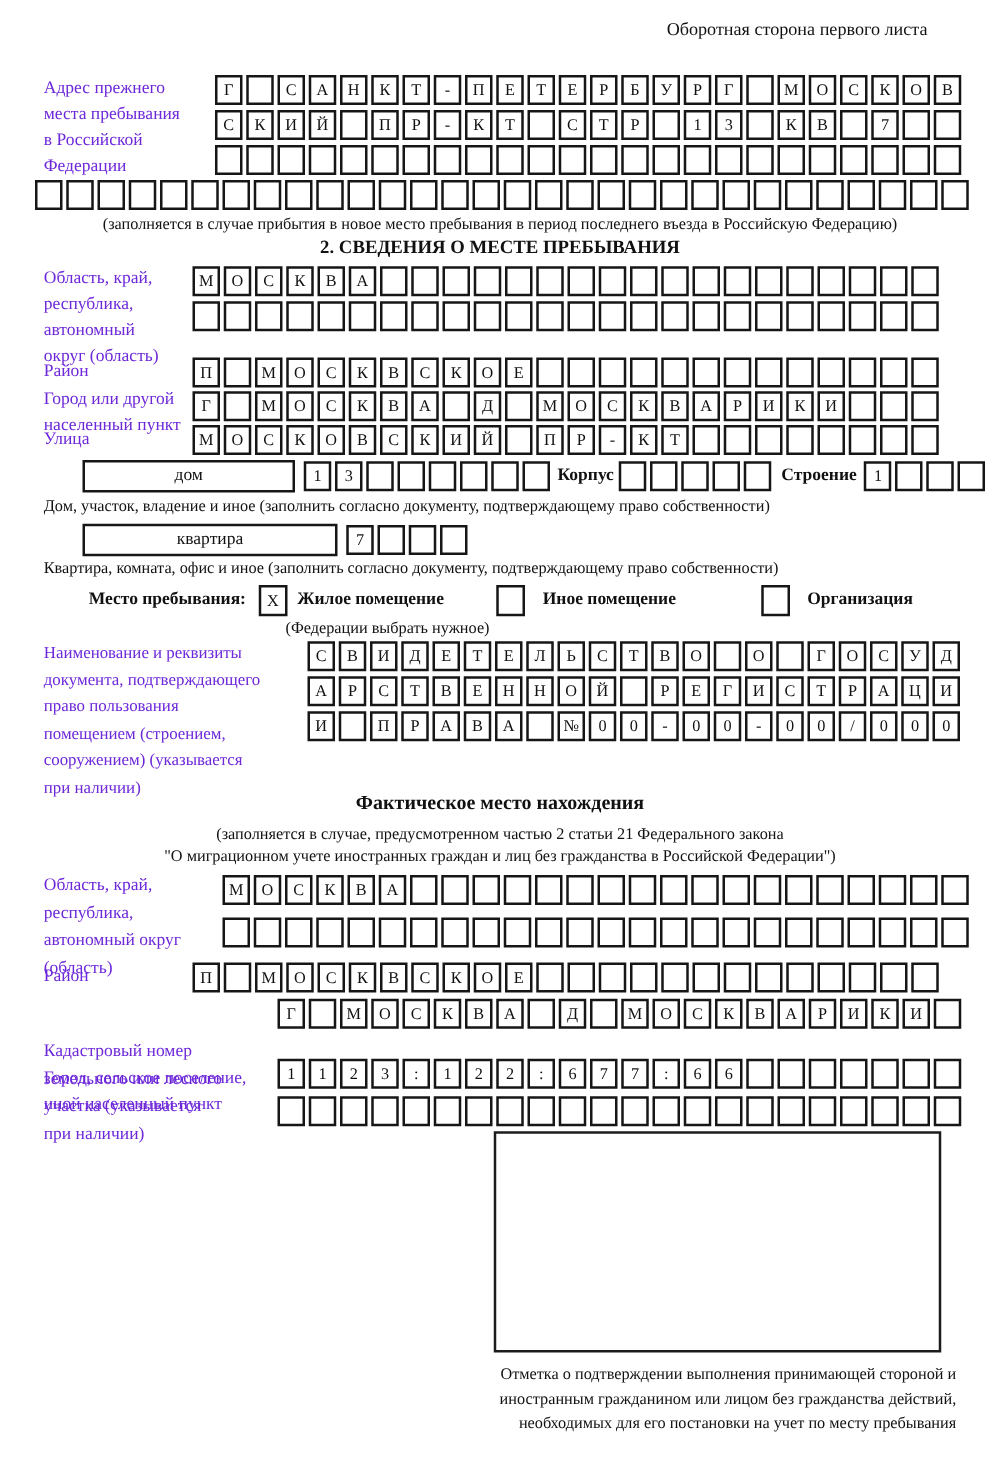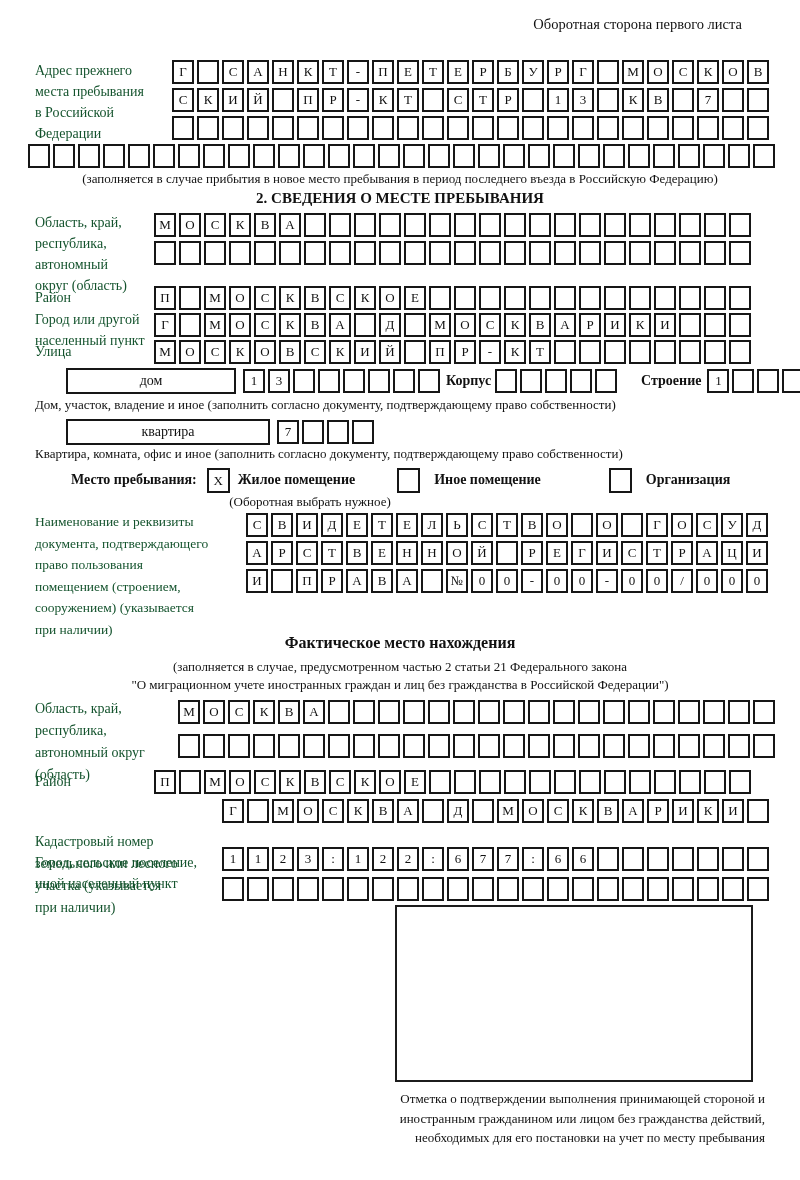--- a/index.html
+++ b/index.html
@@ -3,21 +3,21 @@
 <meta charset="utf-8">
 <style>
   html,body { margin:0; padding:0; background:#fff; }
   .page {
     position:relative; width:800px; height:1180px; margin:0 auto;
     background:#fff; color:#111;
     font-family:"Liberation Serif","DejaVu Serif",serif;
     overflow:hidden;
   }
   .abs { position:absolute; }
-  .label { font-size:14px; line-height:21px; white-space:pre-line; color:#14532d; }
+  .label { font-size:14px; line-height:21px; white-space:pre-line; color:#6d28d9; }
   .note { font-size:14.5px; }
   .caption { font-size:13px; }
   .center { left:0; width:100%; text-align:center; }
   .title { font-size:15px; font-weight:bold; }
   .boxrow { display:flex; gap:3px; }
   .cell {
     flex:0 0 auto; width:18px; height:20px; border:2px solid #161616;
     font-size:13px; line-height:20px; text-align:center; background:#fff;
   }
   .field-label-box {
@@ -312,21 +312,21 @@
         <span class="cell"></span>
       </div>
     <div class="opt-label" style="margin-left:6px;">Корпус</div>
     <div class="boxrow" style="margin-left:4px;">
         <span class="cell"></span>
         <span class="cell"></span>
         <span class="cell"></span>
         <span class="cell"></span>
         <span class="cell"></span>
       </div>
-    <div class="opt-label" style="margin-left:24px;">Строение</div>
+    <div class="opt-label" style="margin-left:8px;">Строение</div>
     <div class="boxrow" style="margin-left:6px;">
         <span class="cell">1</span>
         <span class="cell"></span>
         <span class="cell"></span>
         <span class="cell"></span>
       </div>
   </div>
   <div class="abs caption" style="left:35px; top:397px;">Дом, участок, владение и иное (заполнить согласно документу, подтверждающему право собственности)</div>
 
   <div class="abs inline-row" style="left:30px; top:419px; height:26px;">
@@ -342,21 +342,21 @@
 
   <div class="abs inline-row" style="left:35px; top:468px; height:24px;">
     <div class="opt-label">Место пребывания:</div>
     <span class="checkbox" style="margin-left:10px;">X</span>
     <div class="opt-label" style="margin-left:8px;">Жилое помещение</div>
     <span class="checkbox" style="margin-left:42px;"></span>
     <div class="opt-label" style="margin-left:14px;">Иное помещение</div>
     <span class="checkbox" style="margin-left:68px;"></span>
     <div class="opt-label" style="margin-left:14px;">Организация</div>
   </div>
-  <div class="abs caption" style="left:180px; top:494px; width:260px; text-align:center;">(Оборотная выбрать нужное)</div>
+  <div class="abs caption" style="left:180px; top:494px; width:260px; text-align:center;">(Федерации выбрать нужное)</div>
 
   <div class="abs label" style="left:35px; top:511px; width:220px; font-size:13.5px; line-height:21.5px;">Наименование и реквизиты
 документа, подтверждающего
 право пользования
 помещением (строением,
 сооружением) (указывается
 при наличии)</div>
   <div class="abs boxrow" style="left:246px; top:513px;">
       <span class="cell">С</span>
       <span class="cell">В</span>

